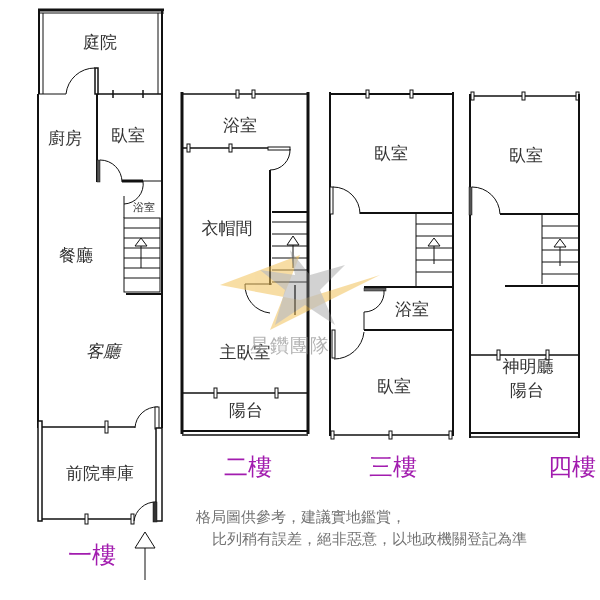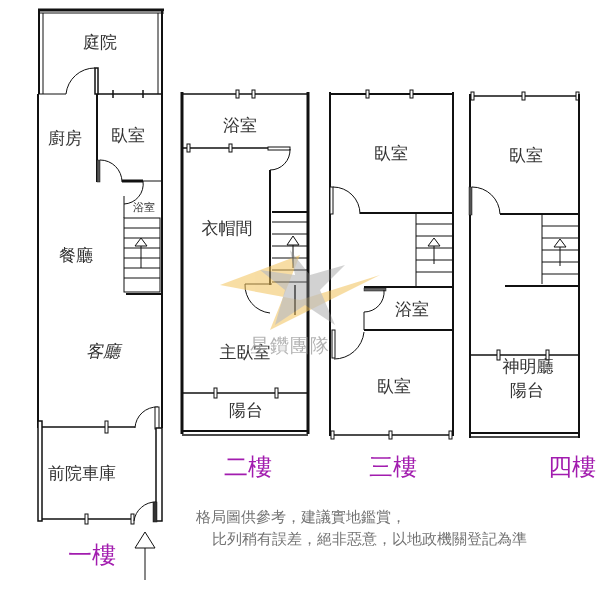--- a/index.html
+++ b/index.html
@@ -178,21 +178,21 @@
     <polygon points="290,250 310,275 345,265 320,290 335,325 305,305 275,325 285,290 260,270 295,275" fill="#8a8a8a" opacity="0.7"></polygon>
   </g>
 </svg>
 
 <div class="lbl" style="left:100px;top:42px;">庭院</div>
 <div class="lbl" style="left:65px;top:138px;">廚房</div>
 <div class="lbl" style="left:128px;top:135px;">臥室</div>
 <div class="lbl small" style="left:144px;top:207px;">浴室</div>
 <div class="lbl" style="left:76px;top:255px;text-align:center;">餐廳</div>
 <div class="lbl" style="left:103px;top:351px;font-style:italic;">客廳</div>
-<div class="lbl" style="left:82px;top:473px;">前院車庫</div>
+<div class="lbl" style="left:100px;top:473px;">前院車庫</div>
 <div class="floor-title" style="left:92px;top:555px;">一樓</div>
 
 <div class="lbl" style="left:240px;top:125px;">浴室</div>
 <div class="lbl" style="left:227px;top:228px;">衣帽間</div>
 <div class="lbl" style="left:245px;top:352px;">主臥室</div>
 <div class="lbl" style="left:246px;top:410px;">陽台</div>
 <div class="floor-title" style="left:248px;top:467px;">二樓</div>
 
 <div class="lbl" style="left:391px;top:153px;">臥室</div>
 <div class="lbl" style="left:412px;top:309px;">浴室</div>

